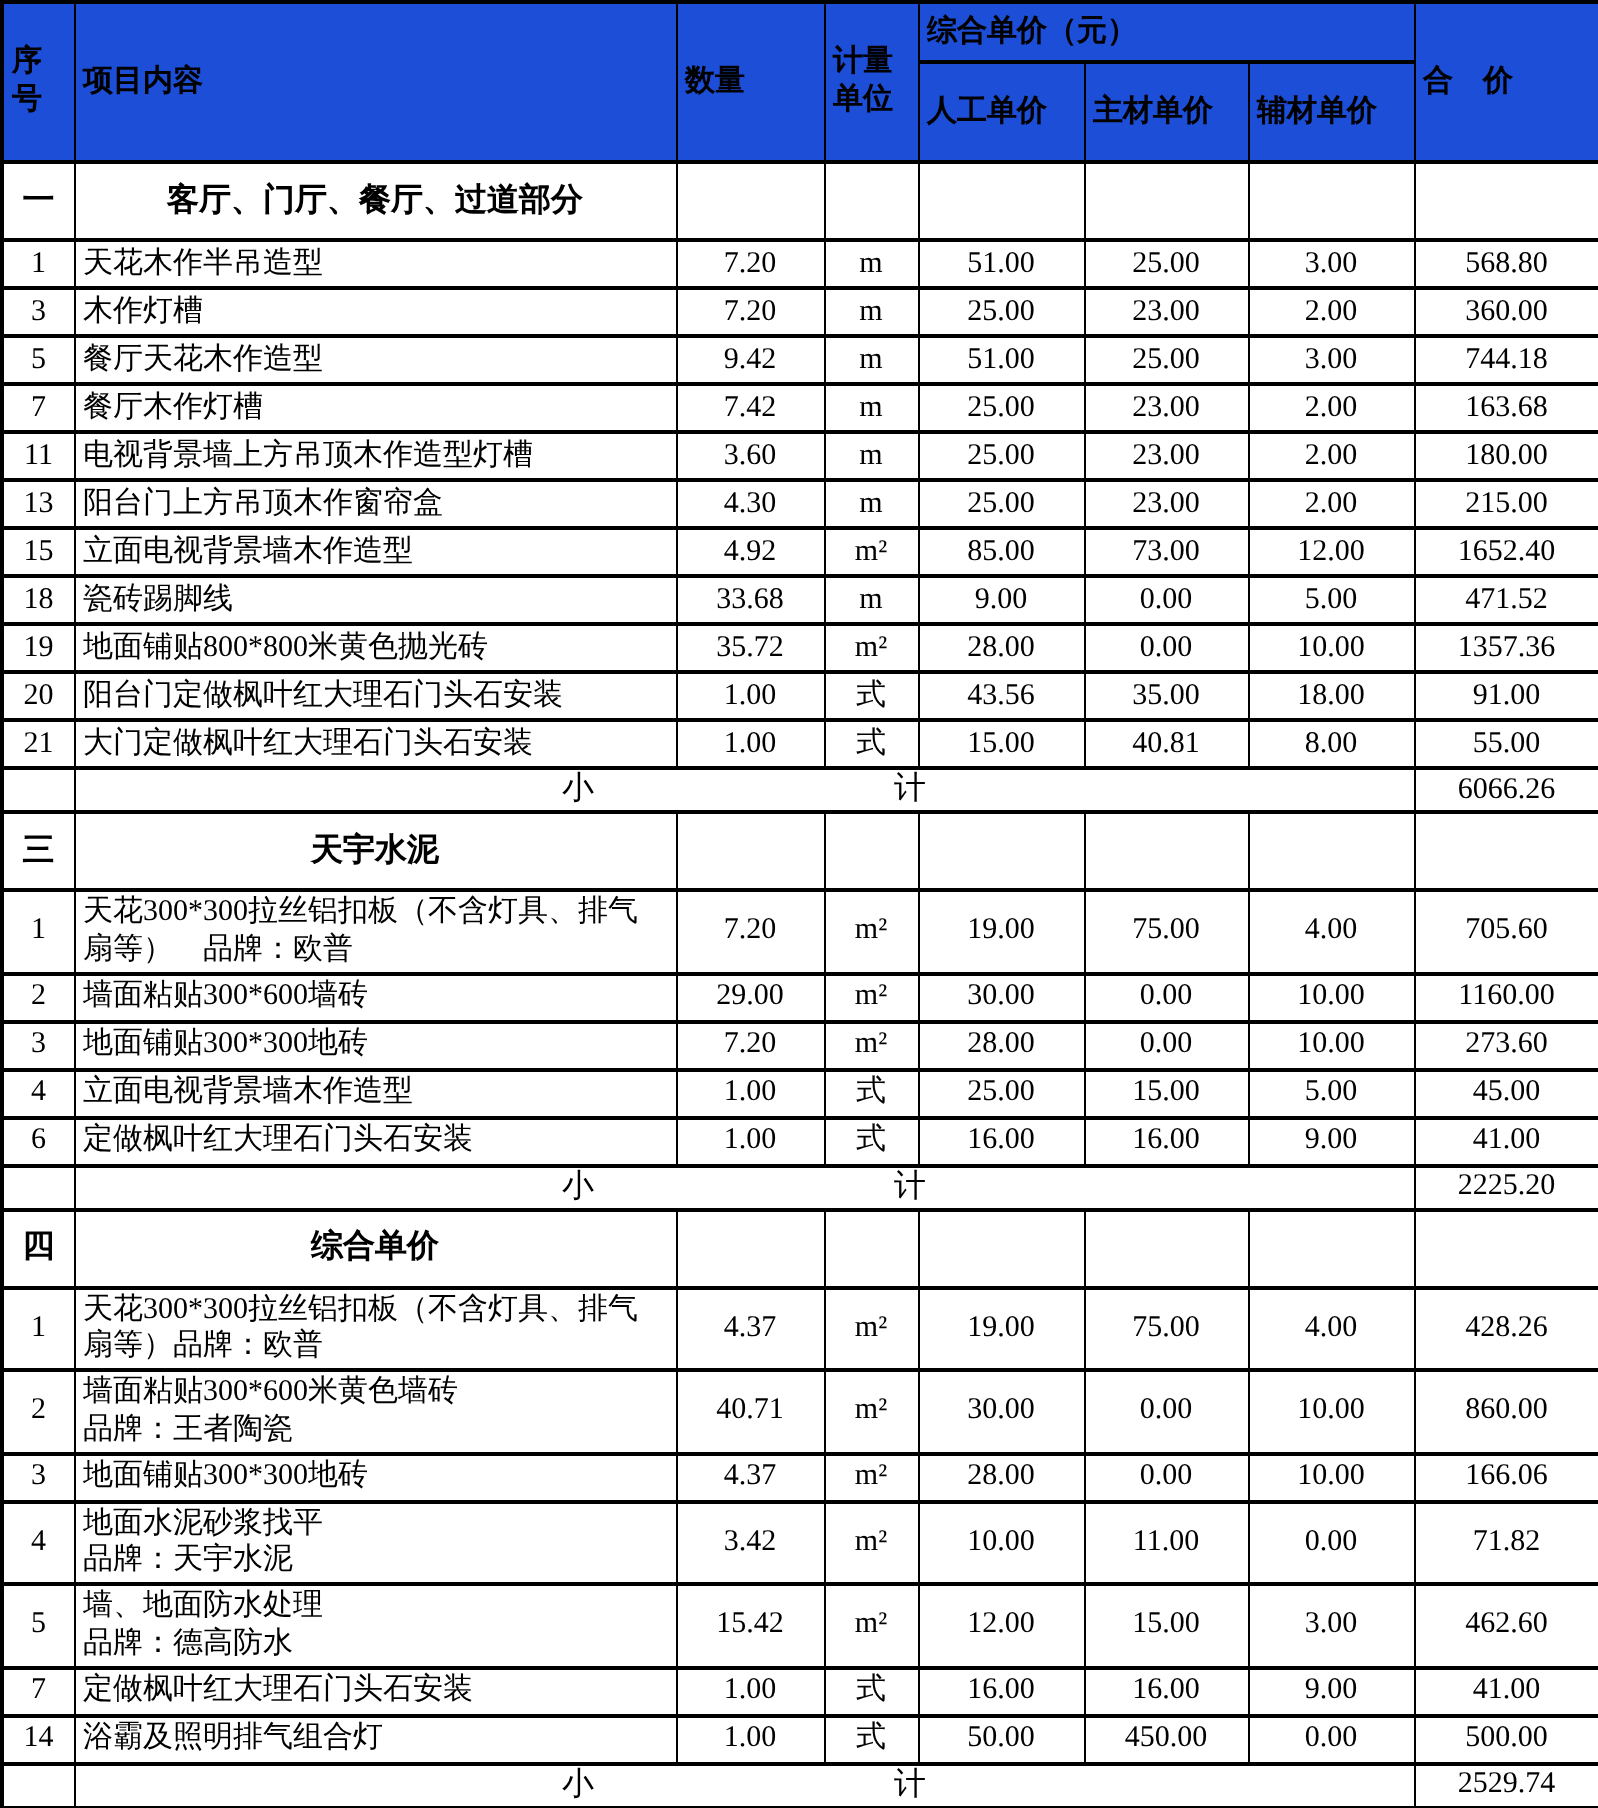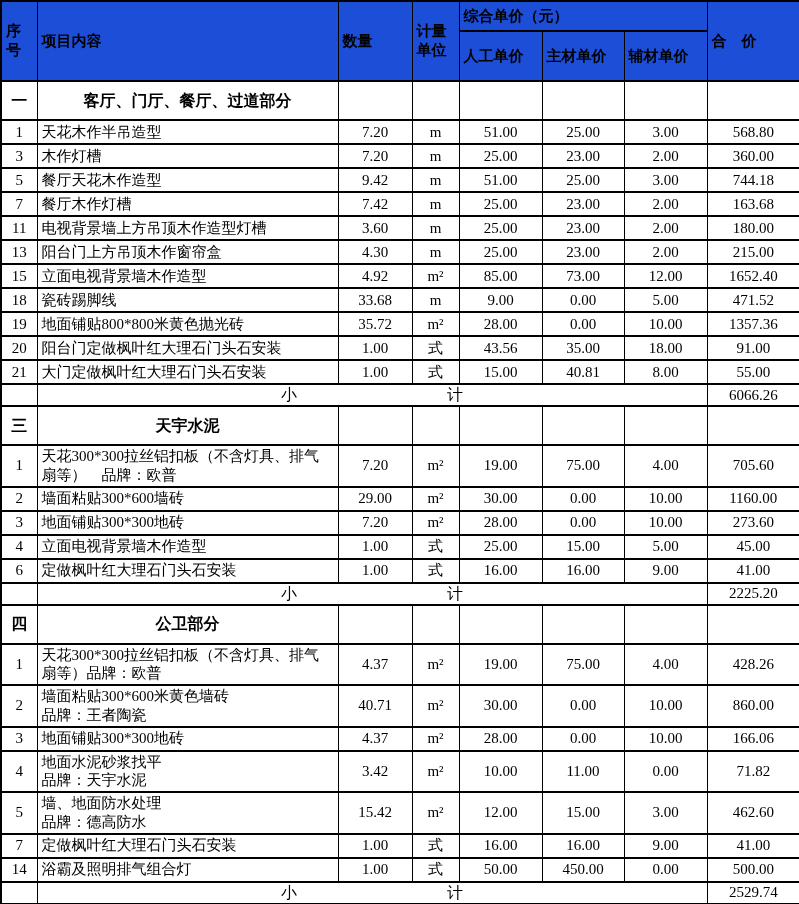--- a/index.html
+++ b/index.html
@@ -290,21 +290,21 @@
           <td colspan="6">
             <div class="sub-label">
               <span>小</span>
               <span>计</span>
             </div>
           </td>
           <td>2225.20</td>
         </tr>
         <tr class="section-row">
           <td class="sec-no">四</td>
-          <td class="col-item sec-title">公卫部分</td>
+          <td class="col-item sec-title">综合单价</td>
           <td></td>
           <td></td>
           <td></td>
           <td></td>
           <td></td>
           <td></td>
         </tr>
         <tr class="data-row">
           <td class="col-no">1</td>
           <td class="col-item">天花300*300拉丝铝扣板（不含灯具、排气扇等）品牌：欧普</td>

